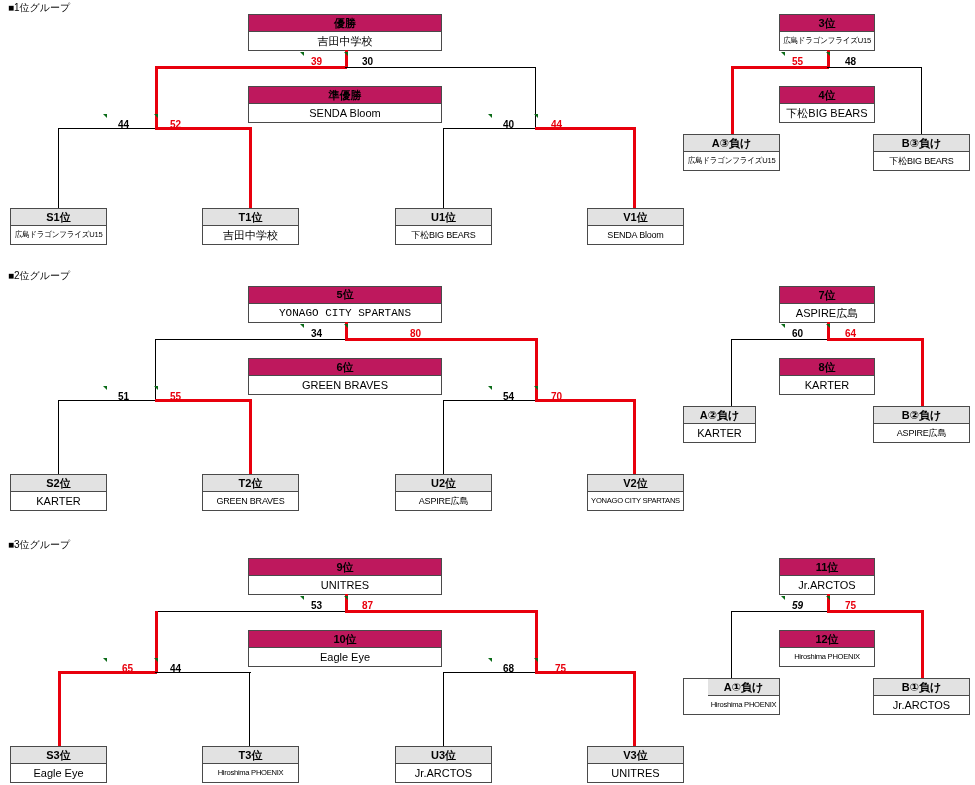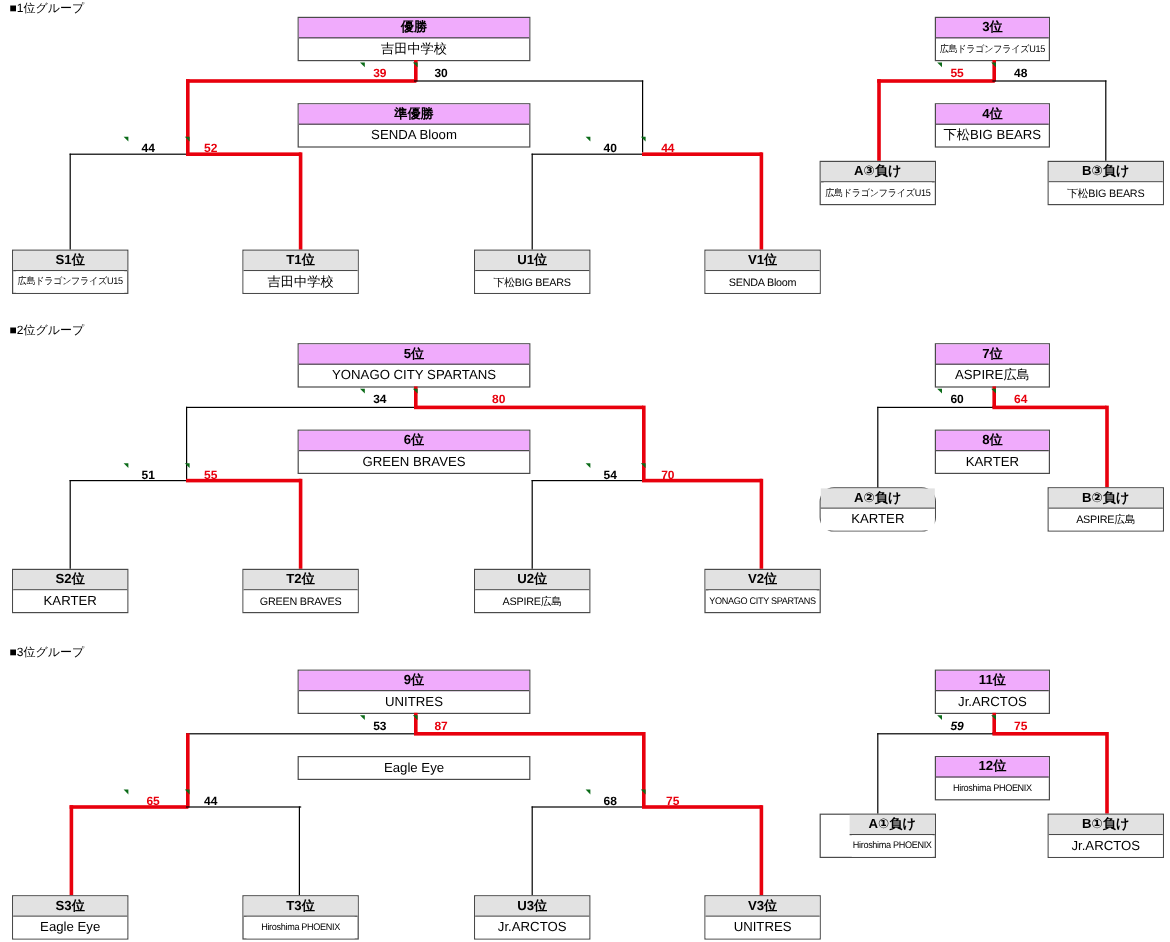--- a/index.html
+++ b/index.html
@@ -51,21 +51,21 @@
   .box .team {
     box-sizing: border-box;
     height: 18px;
     line-height: 18px;
     text-align: center;
     font-size: 11px;
     white-space: nowrap;
     overflow: hidden;
   }
   
-  .box.result .rank { background: #f0abfc; }
+  .box.result .rank { background: #be185d; }
   
   .box.seed .rank { background: #e2e2e2; }
   .box.seed .team { background: #ffffff; }
 
   
   .team.tiny {
     font-size: 8px;
     letter-spacing: -0.3px;
     transform: scaleX(0.95);
   }
@@ -186,21 +186,21 @@
     <div class="rank">A③負け</div>
     <div class="team tiny">広島ドラゴンフライズU15</div>
   </div>
   <div class="box seed" style="left:873px; top:134px; width:97px;">
     <div class="rank">B③負け</div>
     <div class="team small">下松BIG BEARS</div>
   </div>
 
   <div class="group-head" style="left:8px; top:270px;">■2位グループ</div>
 
-  <div class="box result" style="left:248px; top:286px; width:194px;">
+  <div class="box result" style="left:248px; top:286px; width:194px;font-family:Liberation Mono, monospace;">
     <div class="rank">5位</div>
     <div class="team">YONAGO CITY SPARTANS</div>
   </div>
   <div class="box result" style="left:248px; top:358px; width:194px;">
     <div class="rank">6位</div>
     <div class="team">GREEN BRAVES</div>
   </div>
 
   <div class="ln v win" style="left:345px; top:322px; height:18px;"></div>
   <div class="ln h" style="left:155px; top:339px; width:192px;"></div>
@@ -257,36 +257,37 @@
   </div>
   <div class="ln v win" style="left:827px; top:322px; height:18px;"></div>
   <div class="ln h" style="left:731px; top:339px; width:98px;"></div>
   <div class="ln h win" style="left:827px; top:338px; width:95px;"></div>
   <div class="ln v" style="left:731px; top:339px; height:68px;"></div>
   <div class="ln v win" style="left:921px; top:338px; height:69px;"></div>
   <div class="cmark" style="left:781px; top:324px;"></div>
   <div class="cmark" style="left:826px; top:324px;"></div>
   <div class="score lose" style="left:792px; top:328px;">60</div>
   <div class="score win" style="left:845px; top:328px;">64</div>
-  <div class="box seed" style="left:683px; top:406px; width:97px;border-radius:12px;">
+  <div class="box seed" style="left:683px; top:406px; width:73px;">
     <div class="rank">A②負け</div>
     <div class="team">KARTER</div>
   </div>
   <div class="box seed" style="left:873px; top:406px; width:97px;">
     <div class="rank">B②負け</div>
     <div class="team small">ASPIRE広島</div>
   </div>
 
   <div class="group-head" style="left:8px; top:539px;">■3位グループ</div>
 
   <div class="box result" style="left:248px; top:558px; width:194px;">
     <div class="rank">9位</div>
     <div class="team">UNITRES</div>
   </div>
   <div class="box result" style="left:248px; top:630px; width:194px;">
+    <div class="rank">10位</div>
     <div class="team">Eagle Eye</div>
   </div>
 
   <div class="ln v win" style="left:345px; top:594px; height:18px;"></div>
   <div class="ln h" style="left:155px; top:611px; width:192px;"></div>
   <div class="ln h win" style="left:345px; top:610px; width:191px;"></div>
   <div class="ln v win" style="left:155px; top:611px; height:62px;"></div>
   <div class="ln v win" style="left:535px; top:610px; height:63px;"></div>
   <div class="cmark" style="left:300px; top:596px;"></div>
   <div class="cmark" style="left:344px; top:596px;"></div>

